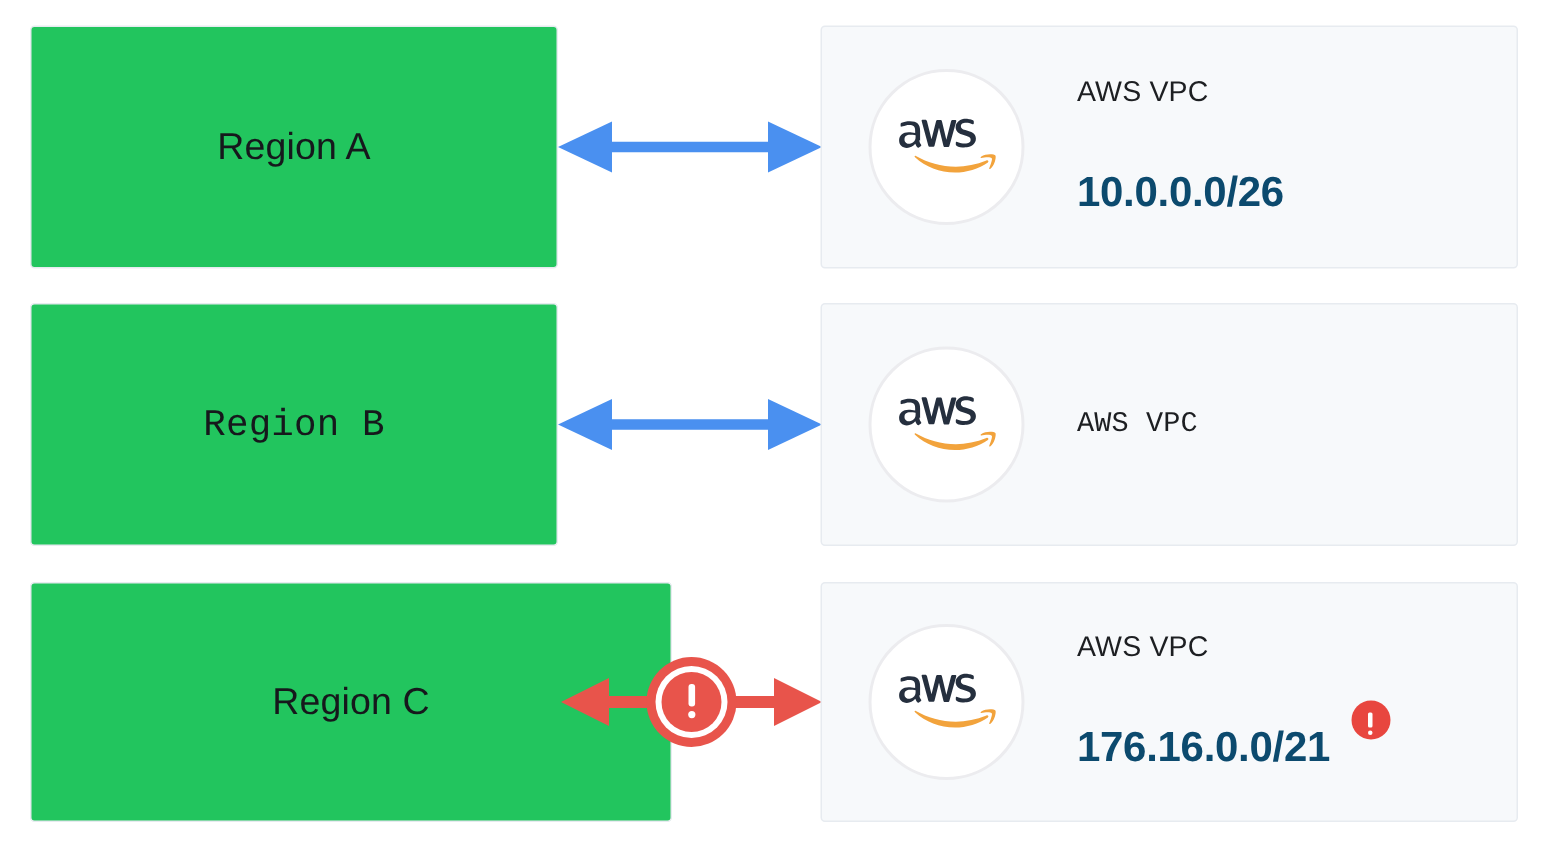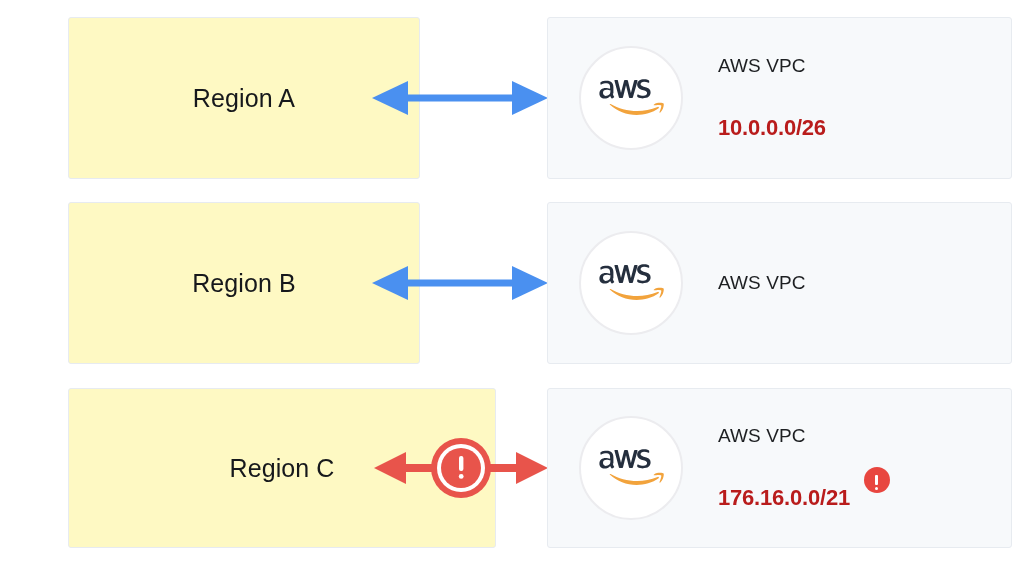--- a/index.html
+++ b/index.html
@@ -23,38 +23,37 @@
     background: #ffffff;
   }
 
   
   .row {
     position: absolute;
     left: 0;
     width: 1032px;
   }
   .row-0 { top: 17px;  height: 162px; }
-  .row-1 { top: 202px; height: 162px; }
+  .row-1 { top: 202px; height: 162px; font-family: Liberation Mono, monospace; }
   .row-2 { top: 388px; height: 160px; }
 
   
   .region-box {
     position: absolute;
     left: 20px;
     top: 0;
     width: 352px;
     height: 100%;
     box-sizing: border-box;
-    background: #fef9c3;
+    background: #22c55e;
     border: 1px solid #e7ebf0;
     border-radius: 3px;
     display: flex;
     align-items: center;
     justify-content: center;
-    margin-left: 48px;
   }
   .row-2 .region-box { width: 428px; }
 
   .region-label {
     font-size: 25px;
     font-weight: 400;
     color: #16181c;
     letter-spacing: 0.1px;
     line-height: 1;
   }
@@ -121,23 +120,23 @@
   }
 
   .vpc-cidr-line {
     display: flex;
     flex-direction: row;
     align-items: center;
     margin-top: 2px;
   }
 
   .vpc-cidr {
-    font-size: 22px;
+    font-size: 28px;
     font-weight: 700;
-    color: #b91c1c;
+    color: #0c4a6e;
     line-height: 1.2;
     letter-spacing: -0.2px;
     white-space: nowrap;
     margin-top: 36px;
   }
 
   
   .alert-dot {
     flex: 0 0 auto;
     margin-left: 14px;

